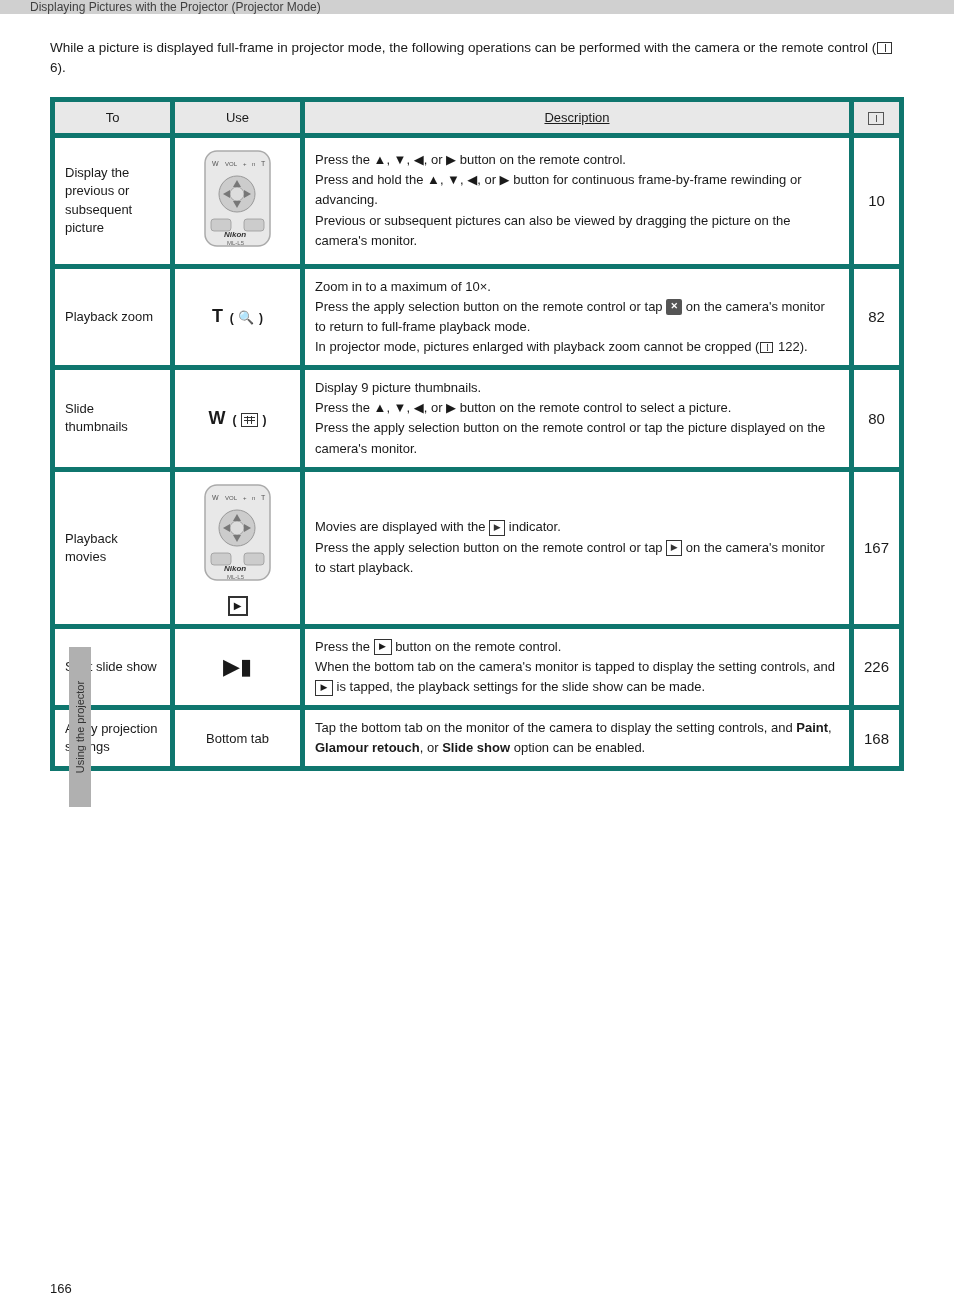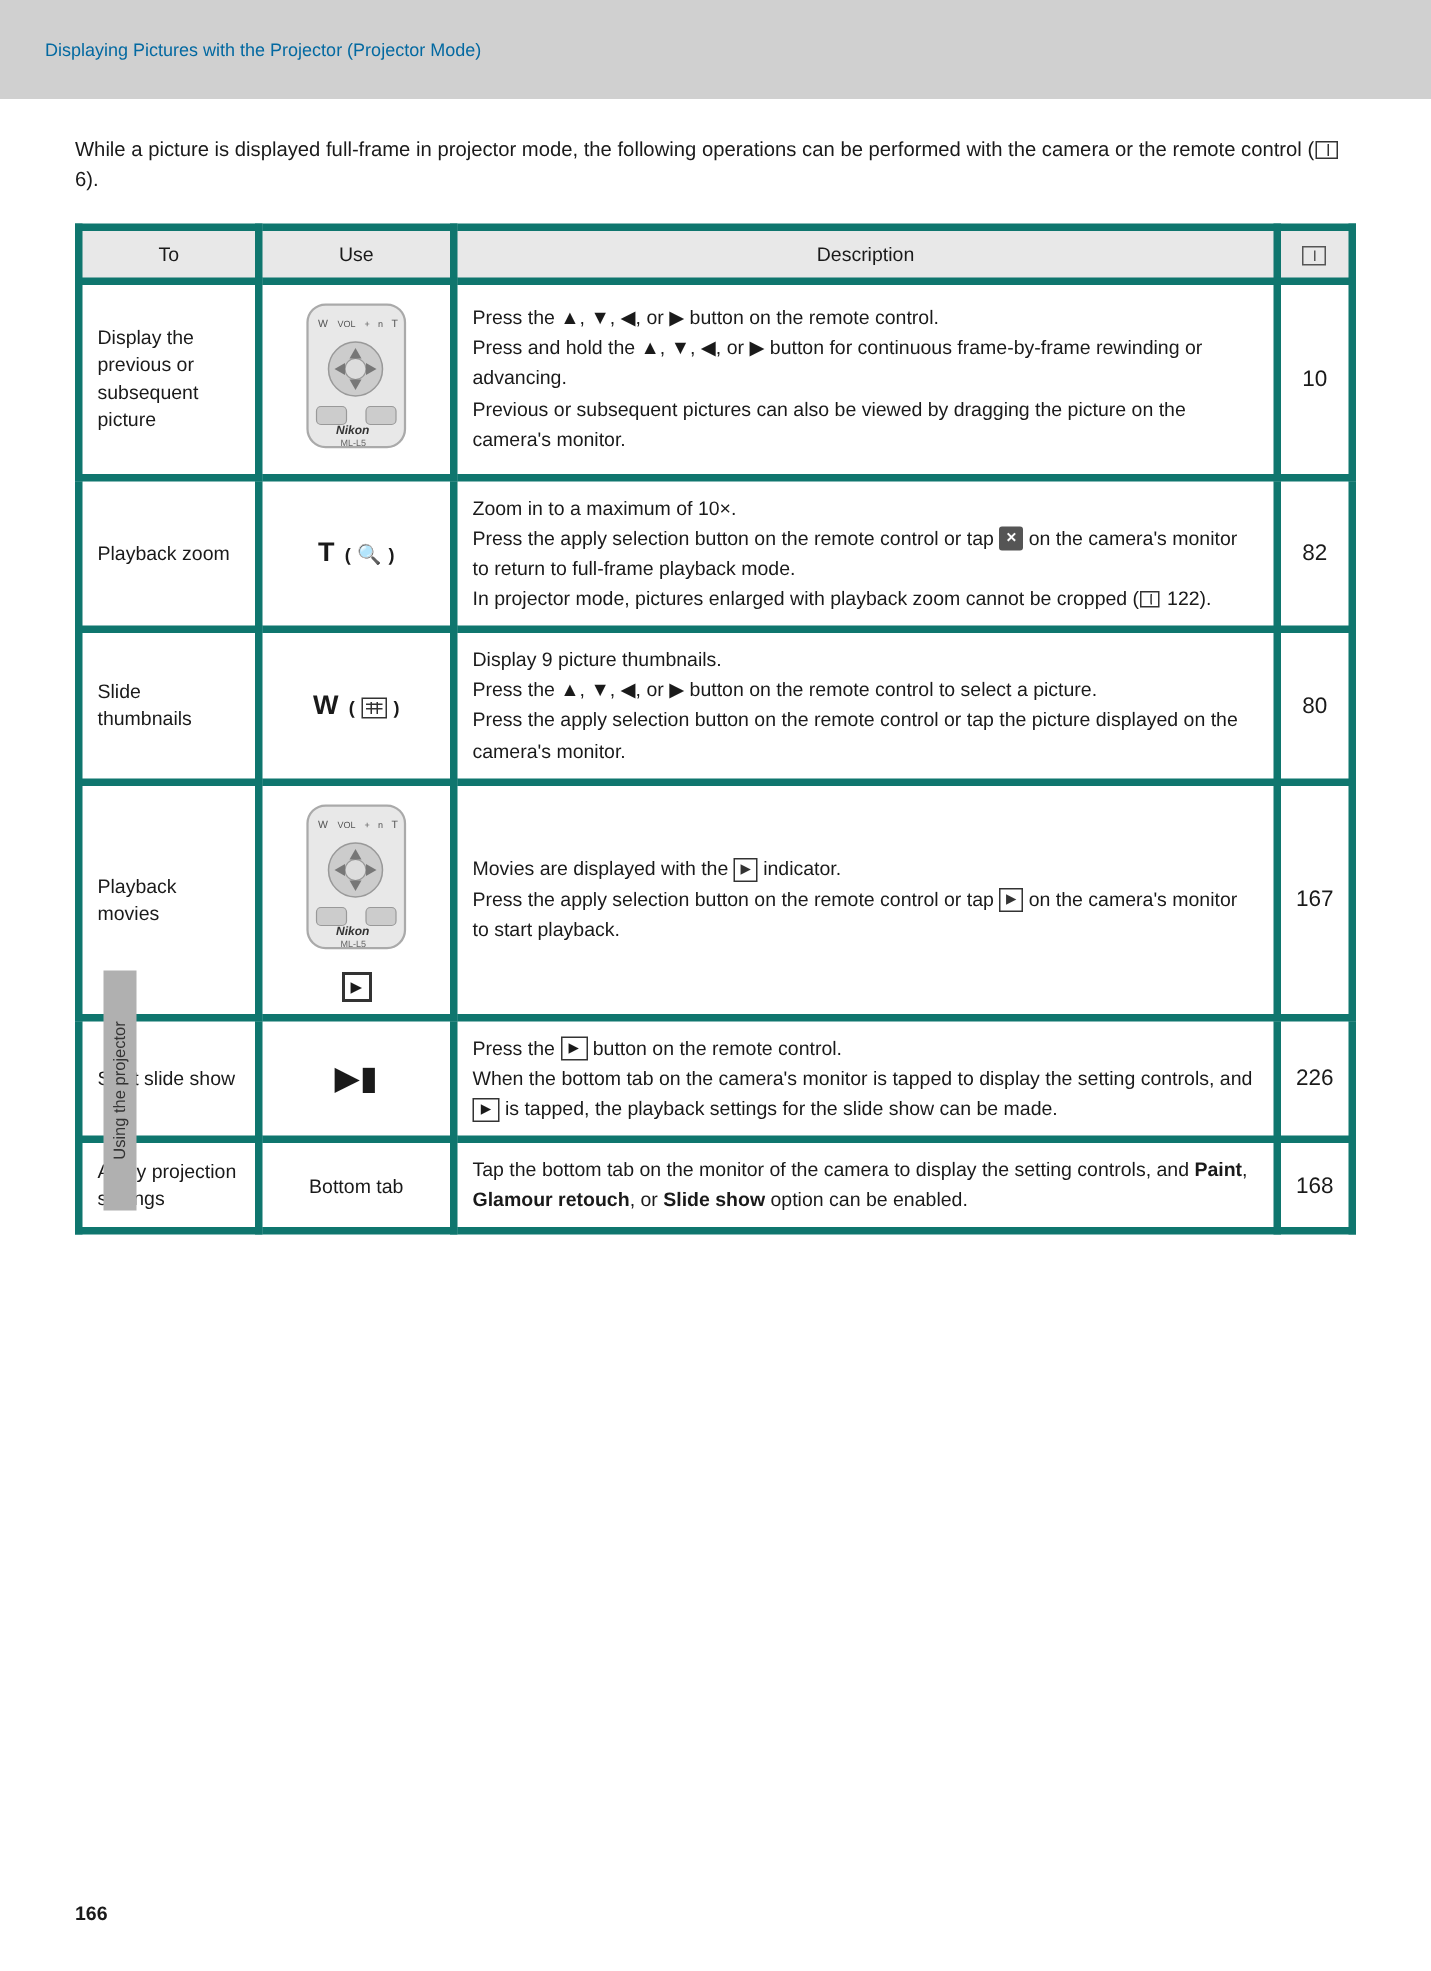--- a/index.html
+++ b/index.html
@@ -8,23 +8,23 @@
       font-size: 13px;
       background: #ffffff;
       color: #1a1a1a;
       width: 954px;
       min-height: 1314px;
       position: relative;
     }
 
     .page-header {
       background: #d0d0d0;
-      padding: 26px 30px;
+      padding: 0 30px;
       font-size: 12px;
-      color: #0369a1;
+      color: #404040;
     }
 
     .page-content {
       padding: 24px 50px 30px 50px;
     }
 
     .page-title {
       font-size: 22px;
       font-weight: bold;
       margin-bottom: 12px;
@@ -51,21 +51,21 @@
 
     .main-table thead th {
       background: #e8e8e8;
       text-align: center;
       font-weight: normal;
       font-size: 13px;
     }
 
     .col-to { width: 120px; }
     .col-use { width: 130px; }
-    .col-desc { width: auto; }
+    .col-desc { width: auto; text-decoration: underline; }
     .col-ref { width: 40px; text-align: center; }
 
     .col-to-cell { text-align: left; font-size: 13px; line-height: 1.4; }
     .col-use-cell { text-align: center; }
     .col-desc-cell { font-size: 13px; line-height: 1.55; }
     .col-ref-cell { text-align: center; font-size: 15px; vertical-align: middle; }
 
     
     .remote-svg {
       width: 85px;
@@ -106,24 +106,24 @@
       top: 340px;
       bottom: 200px;
       width: 28px;
       display: flex;
       align-items: center;
       justify-content: center;
     }
 
     .page-footer {
       position: absolute;
-      bottom: 31px;
+      bottom: 18px;
       left: 50px;
       font-size: 13px;
-      font-weight: bold;
+      font-weight: normal;
     }
 
     .bold { font-weight: bold; }
 
     .icon-x {
       display: inline-flex;
       align-items: center;
       justify-content: center;
       width: 16px;
       height: 16px;

